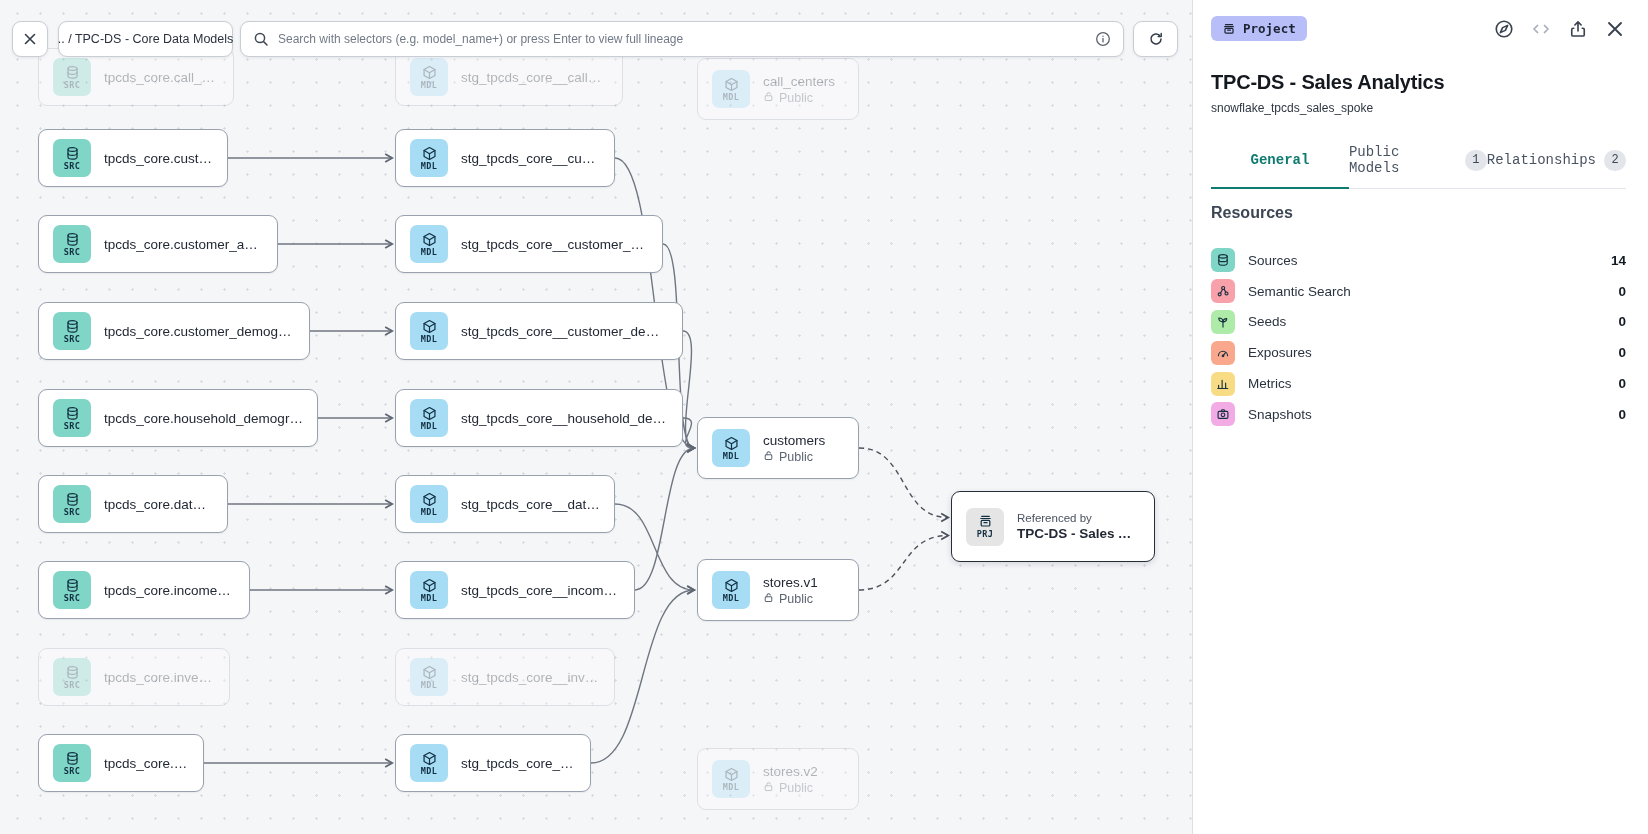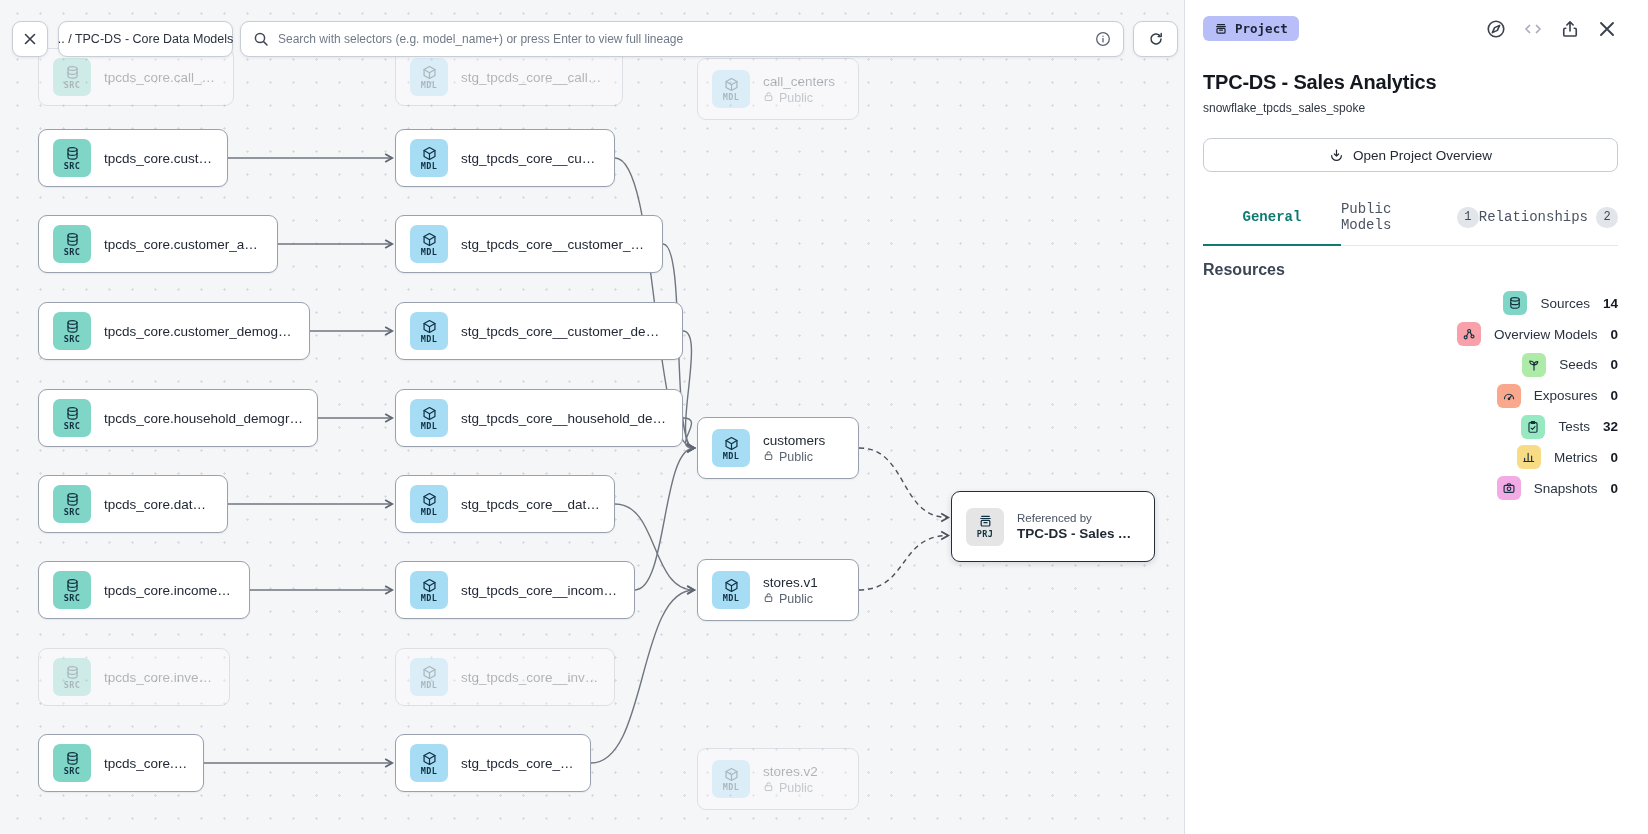--- a/index.html
+++ b/index.html
@@ -45,21 +45,21 @@
     background:#fff; border:1px solid #c8cdd6; border-radius:9px;
     box-shadow:0 1px 3px rgba(16,24,40,.08);
     display:flex; align-items:center; gap:9px; padding:0 12px; }
   #searchbar svg { flex:0 0 auto; width:16px; height:16px; color:#424a57; }
   #searchbar input { flex:1; border:none; outline:none; background:transparent;
     font-family:"Liberation Sans", sans-serif; font-size:12px; color:#222935; }
   #searchbar input::placeholder { color:#717a87; }
   #btn-refresh { left:1133px; top:21px; width:45px; height:36px; }
 
   
-  #panel { position:absolute; z-index:30; right:12px; top:0; width:452px; height:834px;
+  #panel { position:absolute; z-index:30; right:4px; top:0; width:452px; height:834px;
     background:#fff; border-left:1px solid #dcdfe4; padding:16px 18px 0 18px; }
   .panel-head { display:flex; align-items:center; justify-content:space-between; }
   .type-badge { display:inline-flex; align-items:center; gap:7px; background:#b8bff8;
     color:#1d2433; border-radius:6px; padding:5px 11px;
     font-family:"DejaVu Sans Mono", monospace; font-size:12.5px; font-weight:bold; }
   .type-badge svg { width:14px; height:14px; }
   .head-icons { display:flex; align-items:center; gap:15px; }
   .hicon { width:22px; height:22px; color:#39414e; cursor:pointer; display:flex;
     align-items:center; justify-content:center; }
   .hicon svg { width:20px; height:20px; }
@@ -76,21 +76,21 @@
   #tabs { margin-top:20px; display:flex; border-bottom:1px solid #e4e7ec; }
   .tab { flex:1; display:flex; align-items:center; justify-content:center; gap:8px;
     padding:9px 0 11px 0; font-size:14px; color:#4a5362; cursor:pointer;
     border-bottom:2px solid transparent; margin-bottom:-1px;font-family:Liberation Mono, monospace; }
   .tab.active { color:#0e7a70; font-weight:bold; border-bottom-color:#0e7a70; }
   .tab .pill { background:#e2e5ea; color:#3f4754; font-size:12px; border-radius:999px;
     min-width:22px; height:21px; display:flex; align-items:center; justify-content:center;
     padding:0 7px; font-weight:normal; }
 
   .section-label { margin-top:15px; font-size:16px; font-weight:bold; color:#3d4654; }
-  #resources { margin-top:9px; display:flex; flex-direction:column;align-items:flex-end; }
+  #resources { margin-top:23px; display:flex; flex-direction:column; }
   .res-row { display:flex; align-items:center; gap:13px; padding:3.4px 0; cursor:pointer; }
   .res-icon { width:24px; height:24px; border-radius:6px; display:flex; align-items:center;
     justify-content:center; color:#16303f; }
   .res-icon svg { width:14px; height:14px; }
   .res-label { font-size:13.5px; color:#2a3340; }
   .res-count { margin-left:auto; font-size:13.5px; font-weight:bold; color:#141a24; }
 </style>
 </head>
 <body>
 
@@ -502,27 +502,20 @@
           <svg viewBox="0 0 16 16" fill="none" stroke="currentColor" stroke-width="1.5" stroke-linecap="round">
               <path d="M3.2 3.2l9.6 9.6M12.8 3.2l-9.6 9.6"></path>
             </svg>
         </span>
       </span>
     </div>
 
     <h1>TPC-DS - Sales Analytics</h1>
     <div class="subtitle">snowflake_tpcds_sales_spoke</div>
 
-    <button id="overview-btn">
-      <svg viewBox="0 0 16 16" fill="none" stroke="currentColor" stroke-width="1.3" stroke-linecap="round" stroke-linejoin="round">
-          <path d="M8 2.2v6.4M5.7 6.4 8 8.7l2.3-2.3"></path>
-          <path d="M2.8 8a5.2 5.2 0 1 0 10.4 0"></path>
-        </svg>
-      <span>Open Project Overview</span>
-    </button>
 
     <div id="tabs">
         <div class="tab active">
           <span>General</span>
         </div>
         <div class="tab">
           <span>Public Models</span>
           <span class="pill">1</span>
         </div>
         <div class="tab">
@@ -546,21 +539,21 @@
         </div>
         <div class="res-row">
           <span class="res-icon" style="background:#f9a1aa">
             <svg viewBox="0 0 16 16" fill="none" stroke="currentColor" stroke-linecap="round" stroke-linejoin="round" stroke-width="1.3">
               <circle cx="4.2" cy="11.8" r="1.7"></circle>
               <circle cx="8.2" cy="4.6" r="1.7"></circle>
               <circle cx="12" cy="10.8" r="1.7"></circle>
               <path d="M5.2 10.2 7.4 6.2M9.2 5.9l2 3.4"></path>
             </svg>
           </span>
-          <span class="res-label">Overview Models</span>
+          <span class="res-label">Semantic Search</span>
           <span class="res-count">0</span>
         </div>
         <div class="res-row">
           <span class="res-icon" style="background:#aeeaa8">
             <svg viewBox="0 0 16 16" fill="none" stroke="currentColor" stroke-linecap="round" stroke-linejoin="round" stroke-width="1.3">
               <path d="M8 13.8V7.8"></path>
               <path d="M8 7.8C8 5 6.2 3.4 3.2 3.4c0 3 1.8 4.4 4.8 4.4z"></path>
               <path d="M8 7.8c0-2.3 1.6-3.7 4.3-3.7 0 2.5-1.6 3.7-4.3 3.7z"></path>
             </svg>
           </span>
@@ -572,31 +565,20 @@
             <svg viewBox="0 0 16 16" fill="none" stroke="currentColor" stroke-linecap="round" stroke-linejoin="round" stroke-width="1.3">
               <path d="M2.8 11.2a5.2 5.2 0 0 1 10.4 0"></path>
               <path d="M8 11.2 10.8 7.6"></path>
               <circle cx="8" cy="11.2" r=".9"></circle>
             </svg>
           </span>
           <span class="res-label">Exposures</span>
           <span class="res-count">0</span>
         </div>
         <div class="res-row">
-          <span class="res-icon" style="background:#97e9c1">
-            <svg viewBox="0 0 16 16" fill="none" stroke="currentColor" stroke-linecap="round" stroke-linejoin="round" stroke-width="1.3">
-              <rect x="3.4" y="3" width="9.2" height="11" rx="1.4"></rect>
-              <path d="M6.2 1.8h3.6V4H6.2z"></path>
-              <path d="M5.8 9.2l1.6 1.6 2.9-3.2"></path>
-            </svg>
-          </span>
-          <span class="res-label">Tests</span>
-          <span class="res-count">32</span>
-        </div>
-        <div class="res-row">
           <span class="res-icon" style="background:#f7dc85">
             <svg viewBox="0 0 16 16" fill="none" stroke="currentColor" stroke-linecap="round" stroke-linejoin="round" stroke-width="1.3">
               <path d="M3 13.2V9.4M7 13.2V3.8M11 13.2V7M2 13.2h11.4"></path>
             </svg>
           </span>
           <span class="res-label">Metrics</span>
           <span class="res-count">0</span>
         </div>
         <div class="res-row">
           <span class="res-icon" style="background:#f2abe5">

